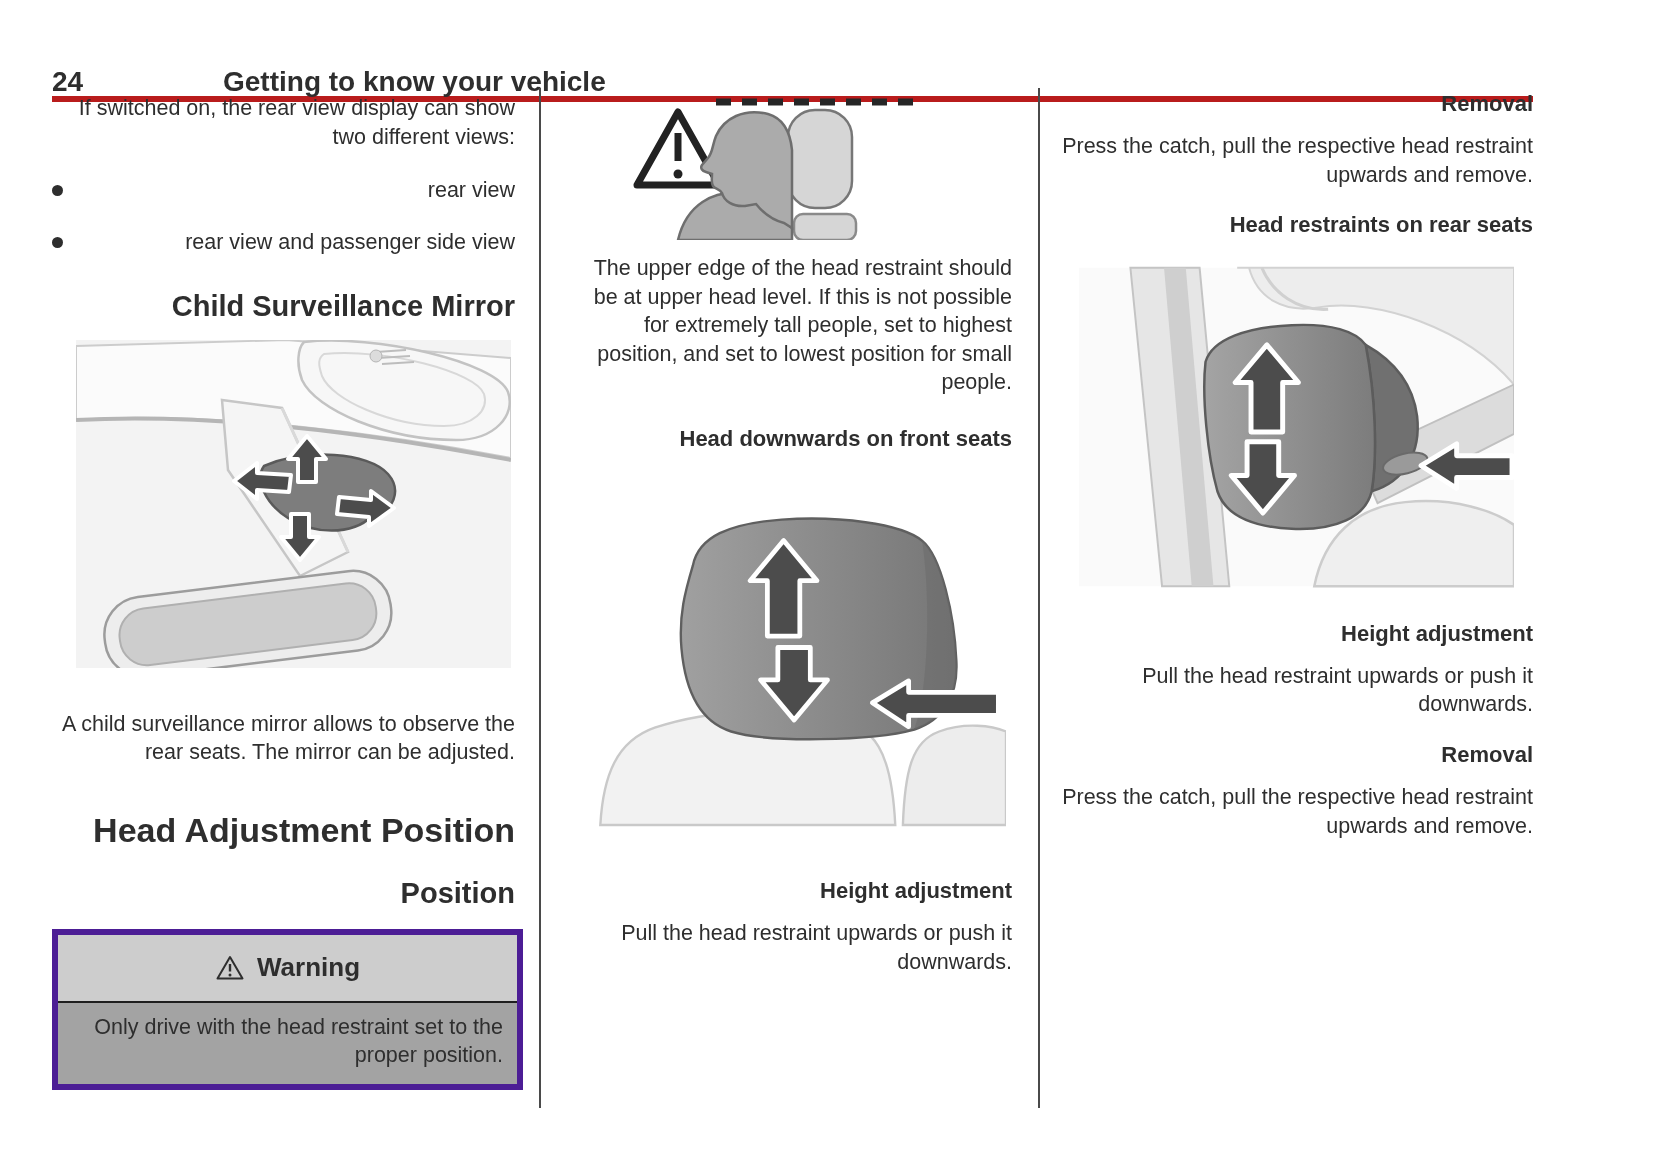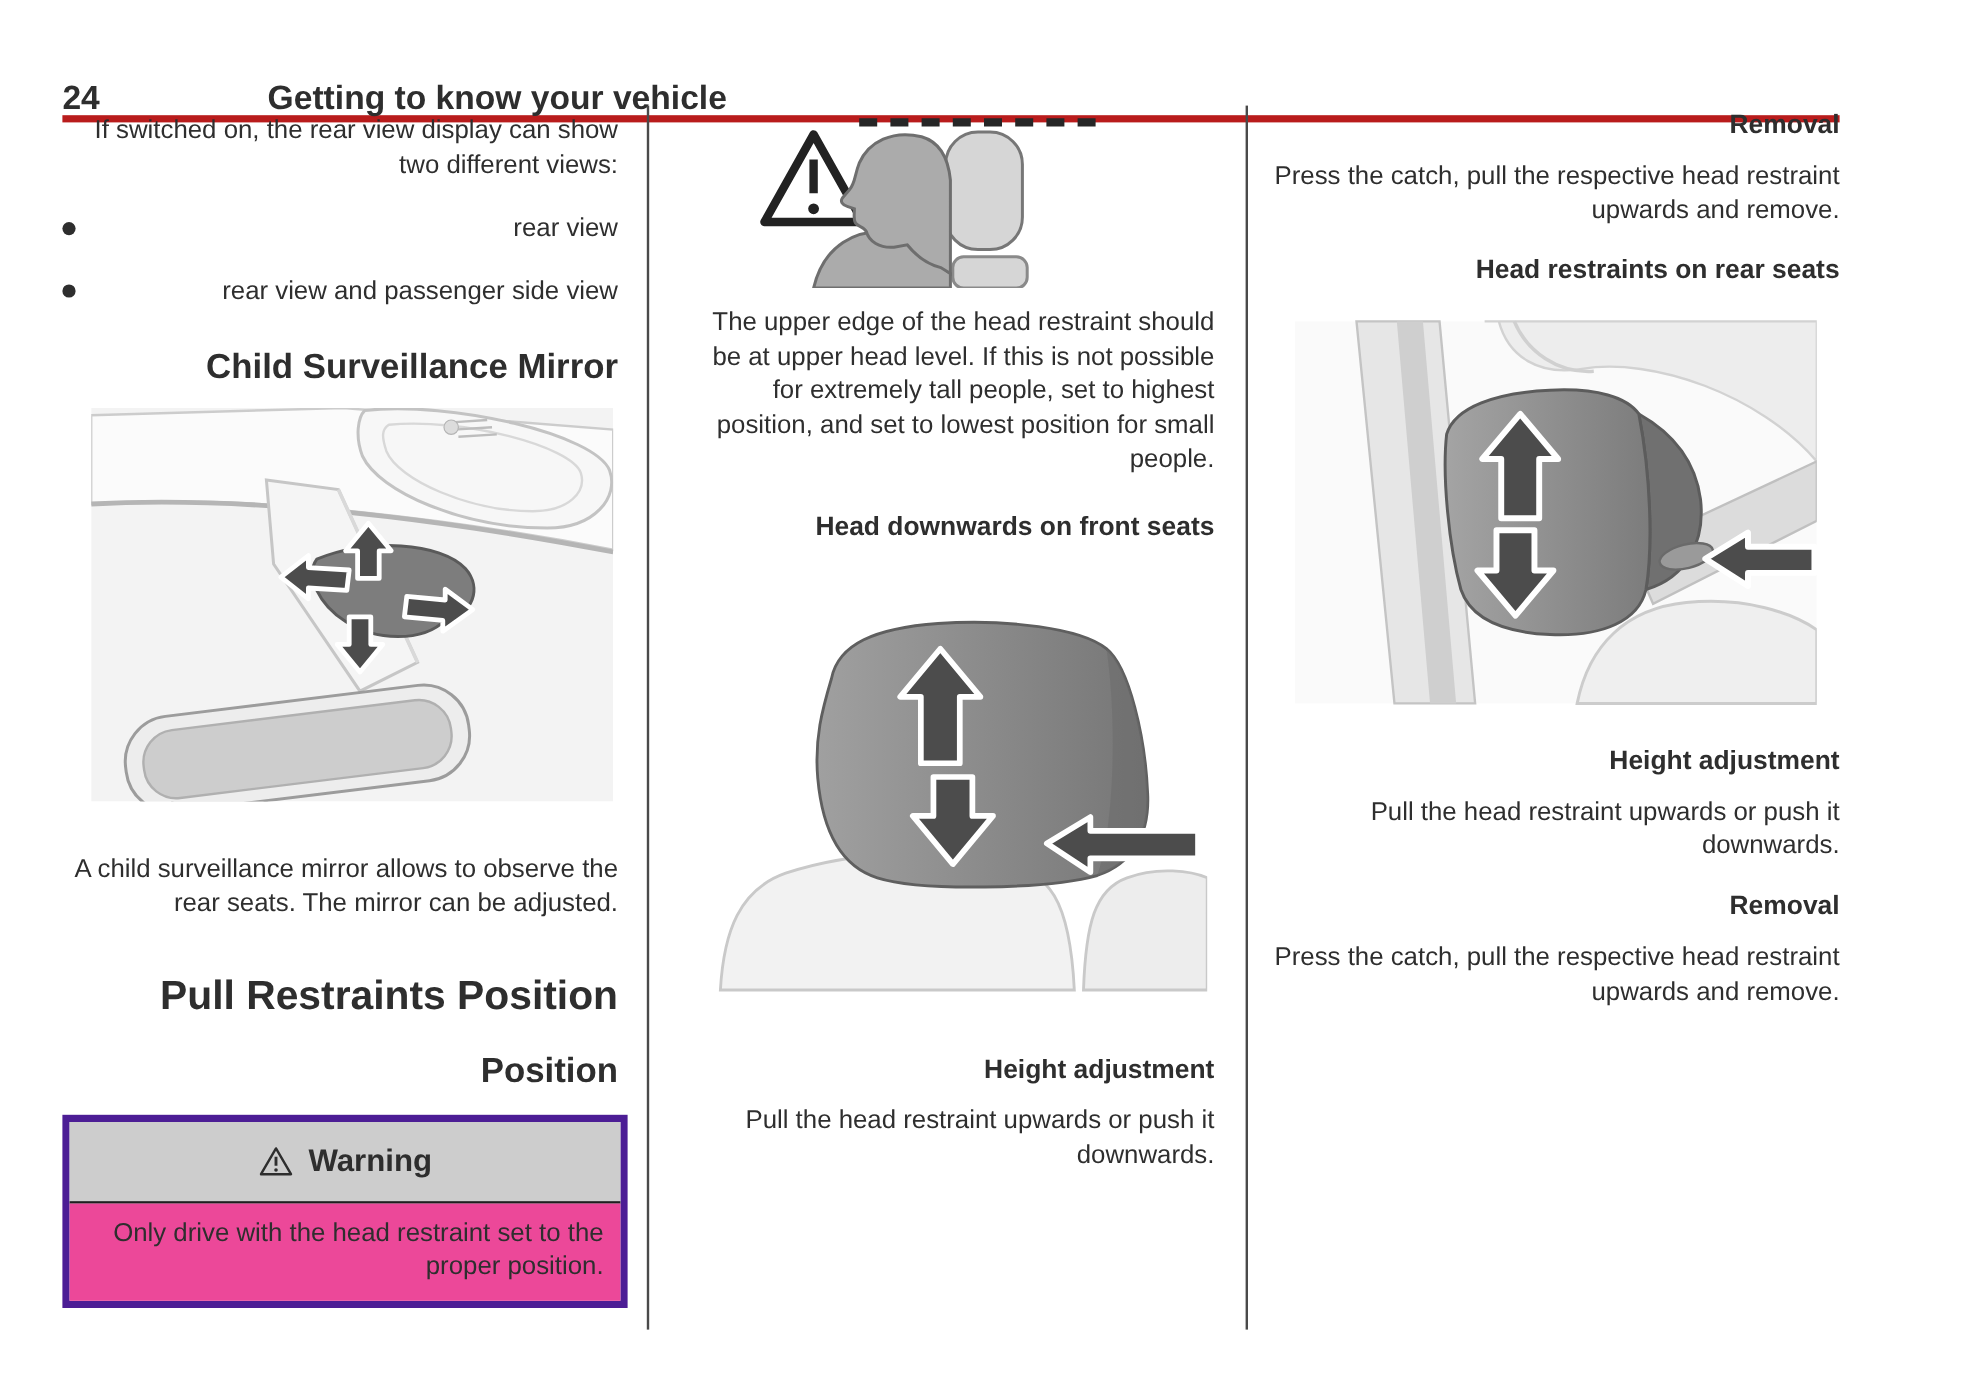--- a/index.html
+++ b/index.html
@@ -37,21 +37,21 @@
   }
   
   .figure{display:block;}
   
   .warnbox{margin-top:20px;border:6px solid #4c1d95;width:459px;}
   .warnbox .wb-head{
     background:#cdcdcd;border-bottom:2px solid #1f1f1f;height:66px;
     display:flex;align-items:center;justify-content:center;gap:12px;
   }
   .warnbox .wb-title{font-size:26px;font-weight:bold;}
-  .warnbox .wb-body{padding:10px 14px 14px 14px;background:#ec4899;}
+  .warnbox .wb-body{padding:10px 14px 14px 14px;background:#a3a3a3;}
 </style>
 </head>
 <body>
 
 <div class="page">
 
   <div class="header">
     <div class="page-num">24</div>
     <div class="page-title">Getting to know your vehicle</div>
   </div>
@@ -102,21 +102,21 @@
 
         <g transform="rotate(-7 170 285)">
           <ellipse cx="105" cy="316" rx="42" ry="16" fill="#e8e8e8" stroke="#bcbcbc" stroke-width="2"></ellipse>
           <rect x="28" y="244" width="288" height="80" rx="38" fill="#ededed" stroke="#9c9c9c" stroke-width="2.5"></rect>
           <rect x="43" y="256" width="258" height="57" rx="27" fill="#cdcdcd" stroke="#b0b0b0" stroke-width="2"></rect>
         </g>
       </svg>
 
       <p class="body" style="margin-top:42px;">A child surveillance mirror allows to observe the rear seats. The mirror can be adjusted.</p>
 
-      <h1 class="big" style="margin-top:46px;">Pull Restraints Position</h1>
+      <h1 class="big" style="margin-top:46px;">Head Adjustment Position</h1>
 
       <h2 class="med" style="margin-top:30px;">Position</h2>
 
       <div class="warnbox">
         <div class="wb-head">
           <svg width="30" height="27" viewBox="0 0 30 27">
             <path d="M15,3 L27.5,24.5 L2.5,24.5 Z" fill="none" stroke="#2e2e2e" stroke-width="2" stroke-linejoin="round"></path>
             <line x1="15" y1="10" x2="15" y2="17.5" stroke="#2e2e2e" stroke-width="2.4"></line>
             <circle cx="15" cy="21" r="1.5" fill="#2e2e2e"></circle>
           </svg>

